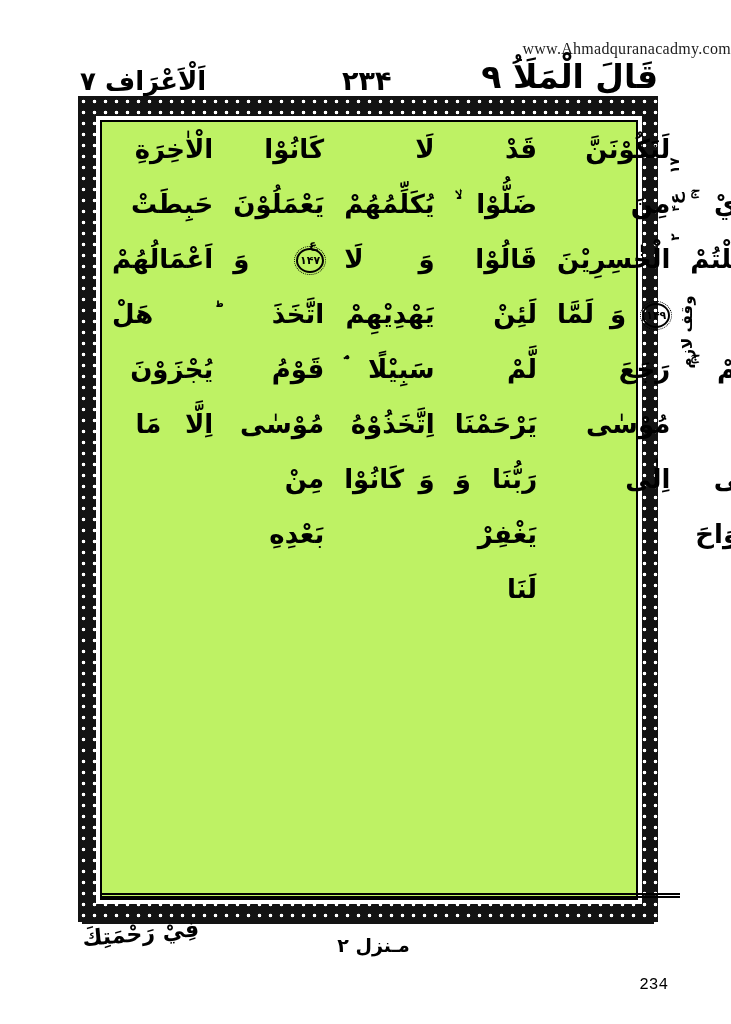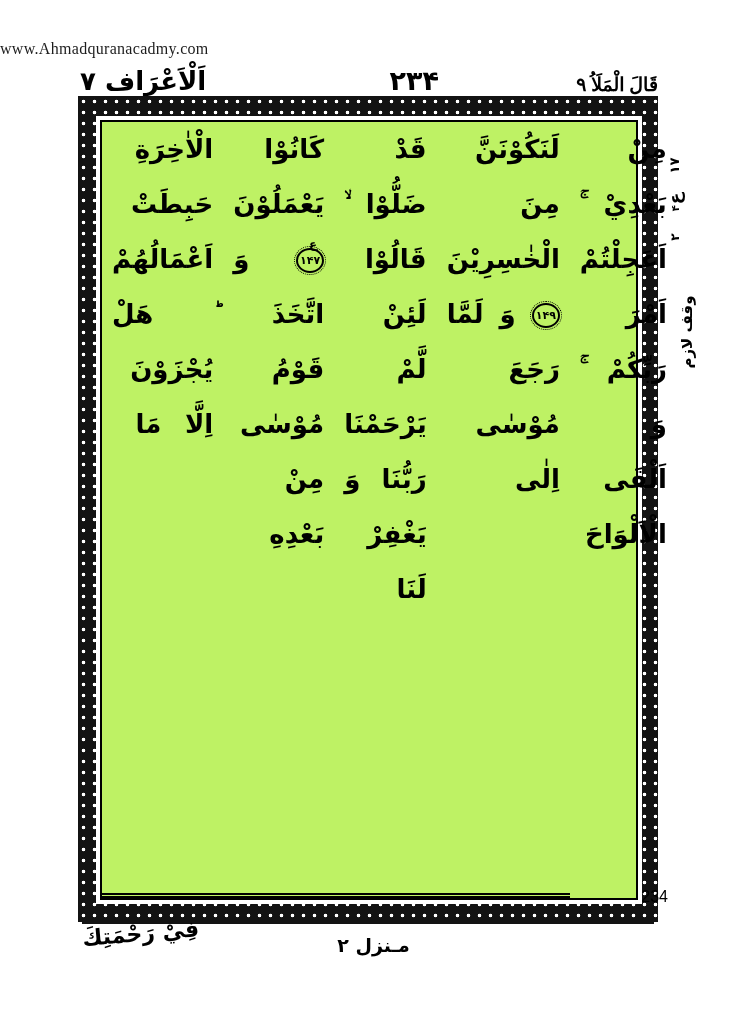--- a/index.html
+++ b/index.html
@@ -1,29 +1,29 @@
 <!DOCTYPE html>
 <html lang="ar"><head>
 <meta charset="utf-8">
 <style>
   html,body { margin:0; padding:0; }
   body {
     width:731px; height:1024px; position:relative; overflow:hidden;
     background:#ffffff; font-family:"DejaVu Sans", sans-serif; color:#000;
   }
   .watermark {
-    position:absolute; top:40px; left:0; width:100%; text-align:left;
+    position:absolute; top:40px; left:0; width:100%; text-align:right;
     font-family:"Liberation Serif", serif; font-size:16px; color:#1c1c1c; letter-spacing:.3px;
   }
   .header-row {
     position:absolute; top:58px; left:80px; width:578px; height:38px;
     direction:rtl; display:flex; justify-content:space-between; align-items:flex-end;
     font-weight:bold;
   }
-  .juz-label   { font-size:19px;font-family:Liberation Serif, serif; }
+  .juz-label   { font-size:33px; }
   .page-num-ar { font-size:27px; letter-spacing:1px;margin-left:46px; }
   .surah-label { font-size:26px; }
 
   
   .frame {
     position:absolute; left:78px; top:96px; width:580px; height:826px; box-sizing:border-box;
     background-color:#131313;
     background-image:radial-gradient(circle, #ffffff 1.5px, rgba(255,255,255,0) 2.1px);
     background-size:11px 11px;
     padding:20px 16px 18px 18px;
@@ -67,22 +67,22 @@
     transform:rotate(-90deg); font-size:15px; font-weight:bold; text-align:center;
     direction:rtl; white-space:nowrap;
   }
 
   
   .manzil {
     position:absolute; top:934px; left:8px; width:100%; text-align:center;
     font-size:19px; font-weight:bold; direction:rtl;
   }
   .page-num-latin {
-    position:absolute; top:888px; right:63px;
-    font-family:Liberation Sans, sans-serif; font-size:16px;
+    position:absolute; top:976px; right:63px;
+    font-family:Liberation Mono, monospace; font-size:16px;
   }
   .catchword {
     position:absolute; top:921px; left:82px; font-size:22px; font-weight:bold;
     direction:rtl; transform:rotate(-5deg);
   }
 </style>
 </head>
 <body>
 
 <div class="watermark">www.Ahmadquranacadmy.com</div>
@@ -107,20 +107,27 @@
 
       <div class="row">
           <div class="ltext">
         <span>كَانُوْا يَعْمَلُوْنَ</span>
         <span class="badge-wrap"><span class="ruku-ayn">ع</span><span class="ayah-badge">۱۴۷</span></span>
         <span>وَ اتَّخَذَ قَوْمُ مُوْسٰى مِنْ بَعْدِهِ</span>
       </div>
         </div>
 
 
+      <div class="row">
+          <div class="ltext">
+        <span>لَا يُكَلِّمُهُمْ وَ لَا يَهْدِيْهِمْ سَبِيْلًا ۘ اِتَّخَذُوْهُ وَ كَانُوْا</span>
+        <span class="badge-wrap"></span>
+        <span></span>
+      </div>
+        </div>
 
 
       <div class="row">
           <div class="ltext">
         <span>قَدْ ضَلُّوْا ۙ قَالُوْا لَئِنْ لَّمْ يَرْحَمْنَا رَبُّنَا وَ يَغْفِرْ لَنَا</span>
         <span class="badge-wrap"></span>
         <span></span>
       </div>
         </div>
 

